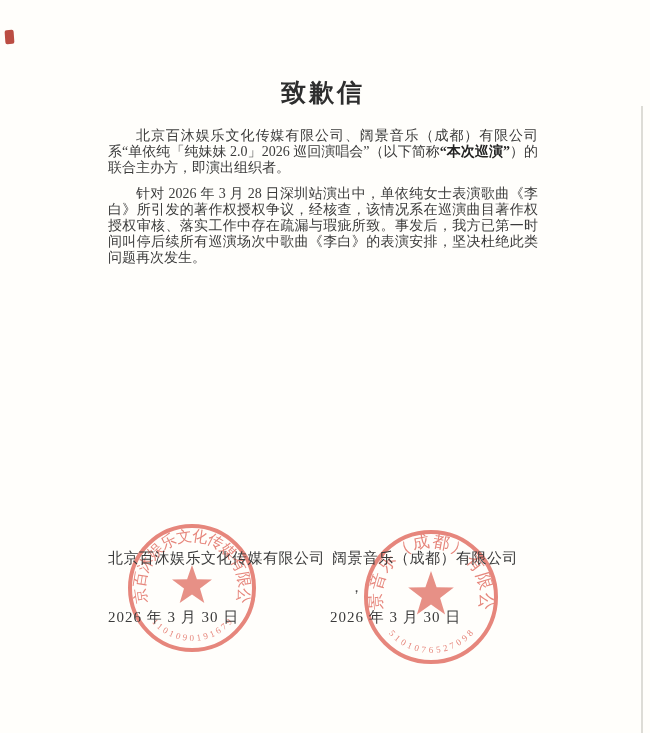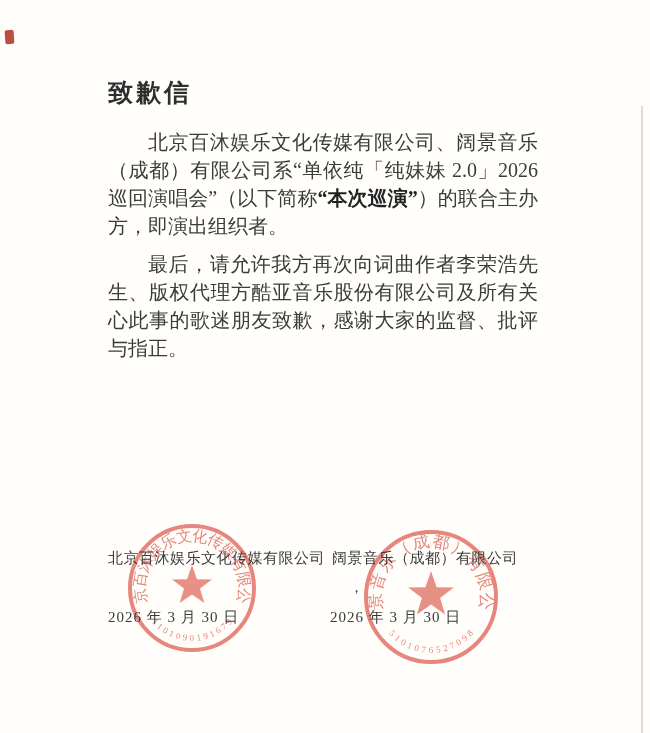--- a/index.html
+++ b/index.html
@@ -11,29 +11,29 @@
     font-family:"Liberation Serif","DejaVu Serif",serif;
     color:#3b3b3b;
   }
   .content{
     position:absolute;
     left:108px;top:76px;width:430px;
   }
   .doc-title{
     font-size:25px;
     font-weight:bold;
-    text-align:left;
+    text-align:center;
     letter-spacing:3px;
     color:#2e2e2e;
     margin:0 0 18px 0;
     line-height:34px;
   }
   .para{
-    font-size:20px;
-    line-height:28px;
+    font-size:14px;
+    line-height:16px;
     text-align:justify;
     text-indent:2em;
     margin:6px 0 10px 0;
     color:#3b3b3b;
   }
   .para .bold{font-weight:bold;color:#222;}
   .sig-company-row{position:absolute;top:549px;left:0;width:650px;font-size:15px;color:#3b3b3b;}
   .sig-company-left{position:absolute;left:108px;letter-spacing:0.5px;}
   .sig-company-right{position:absolute;left:332px;letter-spacing:0.5px;}
   .sig-date-row{position:absolute;top:608px;left:0;width:650px;font-size:15px;color:#3b3b3b;}
@@ -68,21 +68,21 @@
 
 <div class="page">
 
   <div class="corner-mark"></div>
 
   <div class="content">
     <h1 class="doc-title">致歉信</h1>
 
     <p class="para"><span>北京百沐娱乐文化传媒有限公司、阔景音乐（成都）有限公司系“单依纯「纯妹妹 2.0」2026 巡回演唱会”（以下简称</span><span class="bold">“本次巡演”</span><span>）的联合主办方，即演出组织者。</span></p>
 
-    <p class="para">最后，请允许我方再次向词曲作者李荣浩先生、版权代理方酷亚音乐股份有限公司及所有关心此事的歌迷朋友致歉，感谢大家的监督、批评与指正。</p>
+    <p class="para">针对 2026 年 3 月 28 日深圳站演出中，单依纯女士表演歌曲《李白》所引发的著作权授权争议，经核查，该情况系在巡演曲目著作权授权审核、落实工作中存在疏漏与瑕疵所致。事发后，我方已第一时间叫停后续所有巡演场次中歌曲《李白》的表演安排，坚决杜绝此类问题再次发生。</p>
   </div>
 
   <svg class="seal seal-left" width="140" height="140" viewBox="0 0 140 140">
     <circle cx="70" cy="70" r="62" fill="none" stroke="#e0695d" stroke-width="4"></circle>
     <path id="sealLeftArc" d="M 27.4 89.9 A 47 47 0 1 1 112.6 89.9" fill="none"></path>
     <path id="sealLeftNum" d="M 26.6 100.4 A 53 53 0 0 0 113.4 100.4" fill="none"></path>
     <text font-size="15.5" fill="#e0695d">
       <textPath href="#sealLeftArc" startOffset="50%" text-anchor="middle" textLength="206" lengthAdjust="spacing">北京百沐娱乐文化传媒有限公司</textPath>
     </text>
     <polygon fill="#e2756a" points="70,47 74.9,61.2 90,61.5 78,70.6 82.3,85 70,76.4 57.7,85 62,70.6 50,61.5 65.1,61.2"></polygon>

